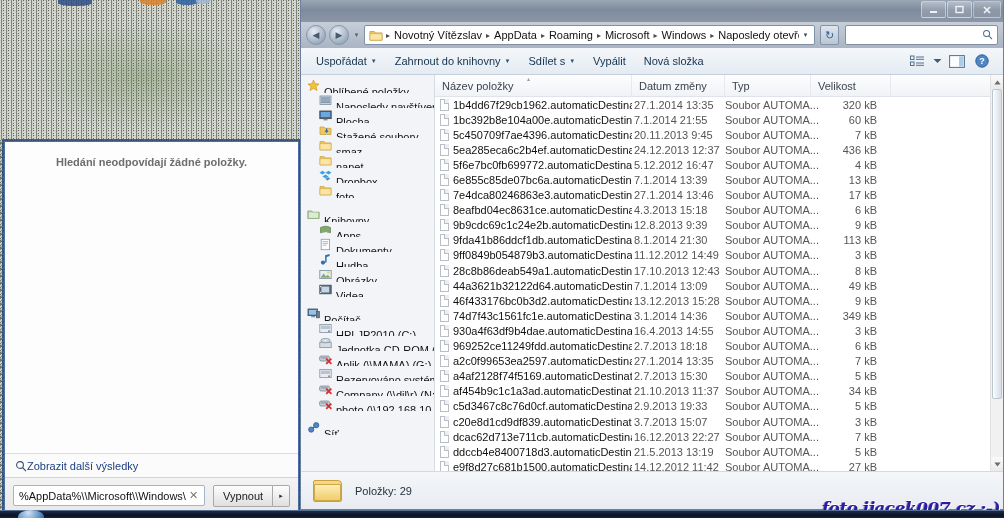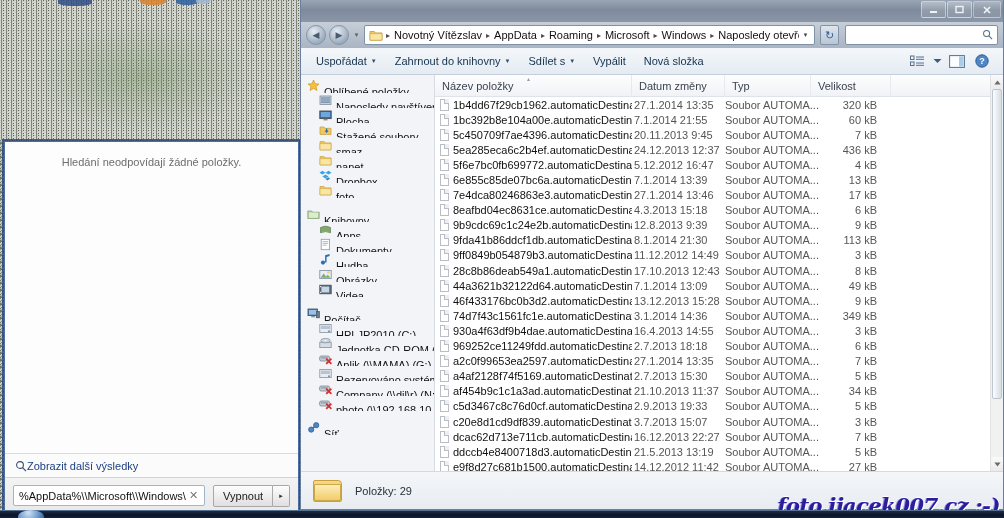--- a/index.html
+++ b/index.html
@@ -37,21 +37,21 @@
     background: #f6f6f6;
     border: 1px solid #4a6fa5;
     box-shadow: 0 0 0 2px rgba(30,60,110,.75);
   }
   #searchResults {
     position: absolute; left: 0; top: 0; right: 0; bottom: 60px;
     background: #fdfdfd;
   }
   #noResults {
     position: absolute; top: 14px; left: 0; right: 0;
-    text-align: center; color: #6d6d6d; font-size: 11px;
+    text-align: center; color: #6d6d6d; font-size: 11px; font-weight: bold;
   }
   #moreResultsRow {
     position: absolute; left: 0; right: 0; bottom: 36px; height: 24px;
     border-top: 1px solid #dcdcdc;
     display: flex; align-items: center; padding-left: 10px;
     background: #fbfbfb;
   }
   #moreResultsRow .lbl { color: #1d3f82; font-size: 11px; }
   #searchBottom {
     position: absolute; left: 0; right: 0; bottom: 0; height: 36px;
@@ -246,21 +246,21 @@
     width: 30px; height: 26px; position: relative; flex: 0 0 30px;
   }
   #folderIcon .back { position: absolute; left: 0; top: 2px; width: 29px; height: 22px; background: linear-gradient(#f5d98a,#e8bf57); border: 1px solid #c8a03f; border-radius: 2px 4px 2px 2px; }
   #folderIcon .front { position: absolute; left: 1px; top: 6px; width: 27px; height: 17px; background: linear-gradient(#fdedb8,#f1cd6c); border: 1px solid #cda845; border-radius: 1px 1px 2px 2px; }
   #statusText { font-size: 11px; color: #25313d; }
 
   
   #watermark {
     position: absolute; right: 4px; bottom: 0px;
     font-family: "DejaVu Serif", serif;
-    font-style: italic; font-weight: bold; font-size: 21px;
+    font-style: italic; font-weight: bold; font-size: 17px;
     color: #2b1e9a;
     text-shadow: 1px 1px 0 #ffffff, -1px 0 0 #8e86e0, 0 -1px 0 #ffffff;
     letter-spacing: -0.5px;
     white-space: nowrap;
     margin-top: 36px;
   }
 
   
   #taskbar {
     position: absolute; left: 0; right: 0; bottom: 0; height: 8px;

